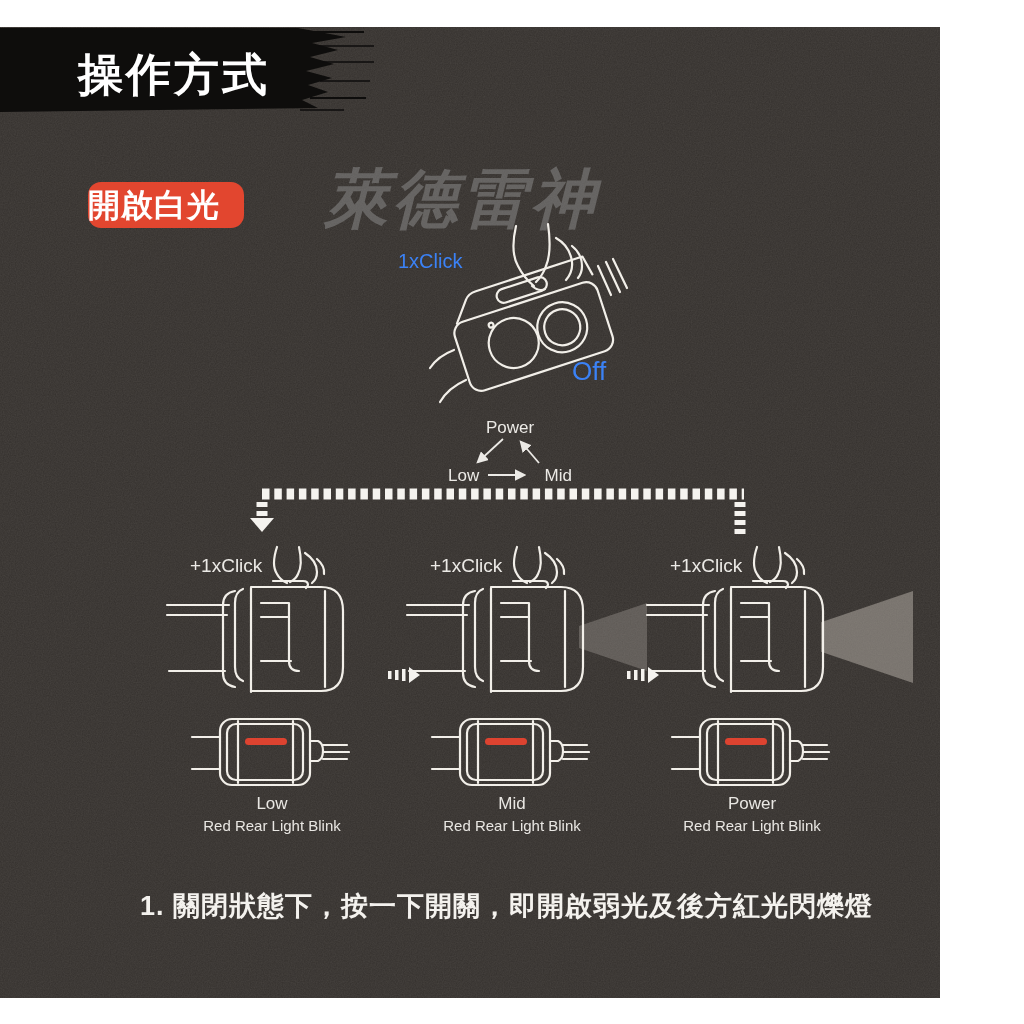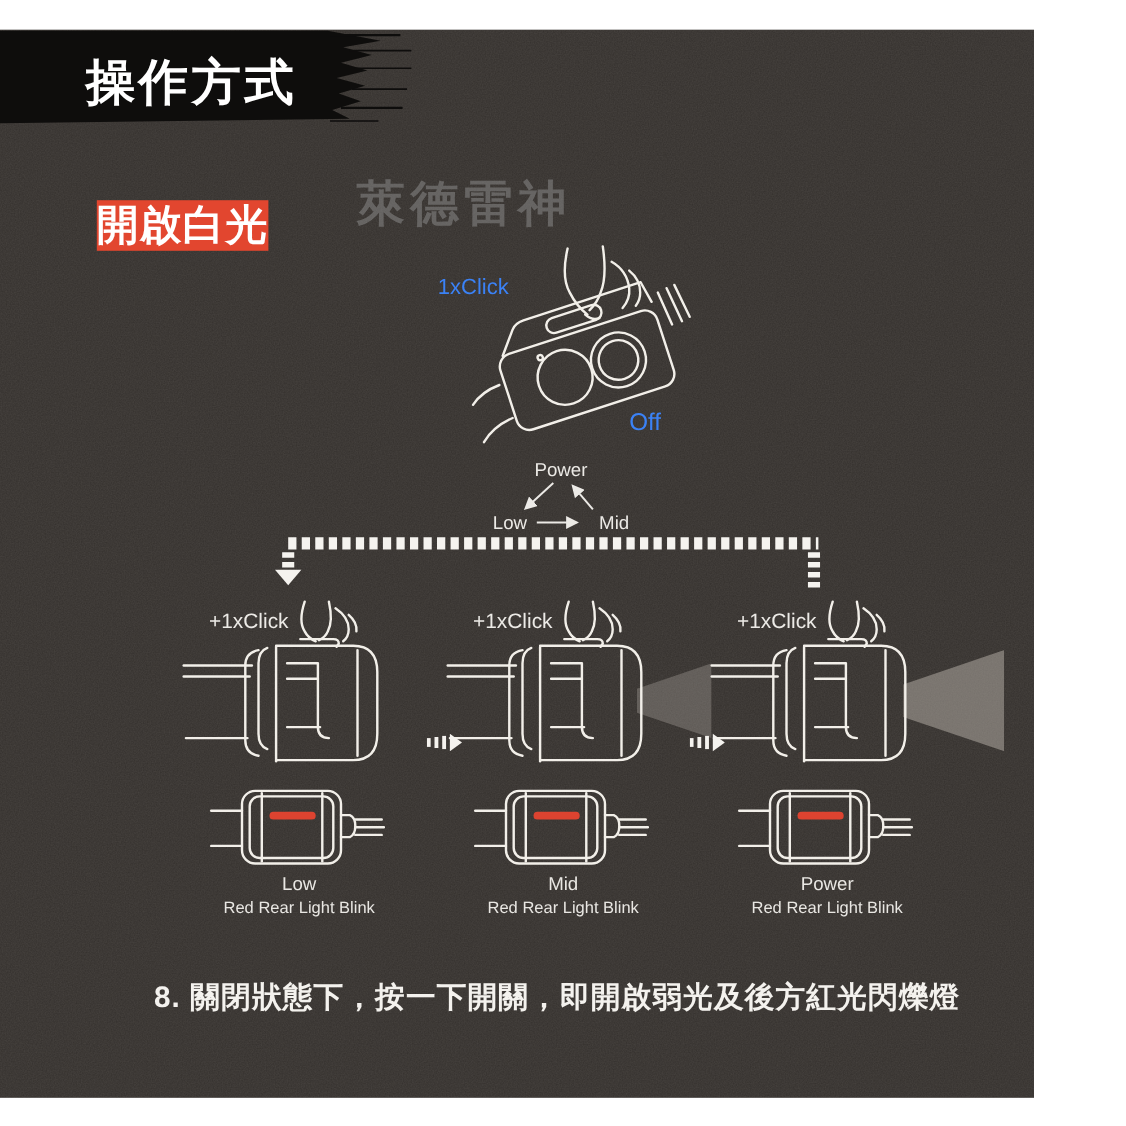--- a/index.html
+++ b/index.html
@@ -7,28 +7,28 @@
         font-family:"Liberation Sans",sans-serif;}
   .abs{position:absolute;}
   .panel{position:absolute;left:0;top:27px;width:1024px;height:971px;background:#34302d;}
   .noise-svg{position:absolute;left:0;top:27px;pointer-events:none;}
 
   .banner-svg{left:0;top:24px;}
   .banner-title{left:78px;top:45px;color:#ffffff;font-size:45px;font-weight:700;
                 letter-spacing:3px;white-space:nowrap;}
 
   .badge{left:88px;top:182px;width:156px;height:46px;background:#e2462f;color:#ffffff;
-         font-size:38px;font-weight:700;text-align:right;line-height:47px;letter-spacing:1px;}
-
-  .watermark{left:324px;top:156px;font-size:44px;font-weight:700;color:#909090;opacity:.5;
-             letter-spacing:5px;white-space:nowrap;}
+         font-size:32px;font-weight:700;text-align:left;line-height:47px;letter-spacing:1px;border-radius:13px;}
+
+  .watermark{left:324px;top:156px;font-size:64px;font-weight:700;color:#909090;opacity:.5;
+             letter-spacing:5px;white-space:nowrap;font-style:italic;}
 
   .lbl{color:#3b82f6;white-space:nowrap;}
   .click-top{left:398px;top:250px;font-size:20px;}
-  .off-lbl{left:572px;top:356px;font-size:22px;margin-top:15px;}
+  .off-lbl{left:572px;top:356px;font-size:26px;}
 
   .cycle{left:440px;top:418px;width:140px;height:68px;}
   .cycle .word{position:absolute;color:#eceae6;font-size:17px;white-space:nowrap;}
   .cycle .w-top{left:0;right:0;top:0;text-align:center;}
   .cycle .w-left{left:8px;bottom:0;}
   .cycle .w-right{right:8px;bottom:0;}
 
   .connector{left:248px;top:486px;}
 
   .step{position:absolute;top:545px;width:270px;height:310px;}
@@ -277,15 +277,15 @@
   </svg>
   <svg class="mini-arrow ma-2" width="32" height="18">
     <g fill="#f5f3ef">
       <rect x="0" y="5" width="3.5" height="8"></rect>
       <rect x="7" y="4" width="3.5" height="10"></rect>
       <rect x="14" y="3" width="3.5" height="12"></rect>
       <polygon points="21,1 32,9 21,17"></polygon>
     </g>
   </svg>
 
-  <div class="abs instr instr-1">8. 關閉狀態下，按一下開關，即開啟弱光及後方紅光閃爍燈</div>
+  <div class="abs instr instr-1">1. 關閉狀態下，按一下開關，即開啟弱光及後方紅光閃爍燈</div>
 
 </div>
 
 </body></html>

